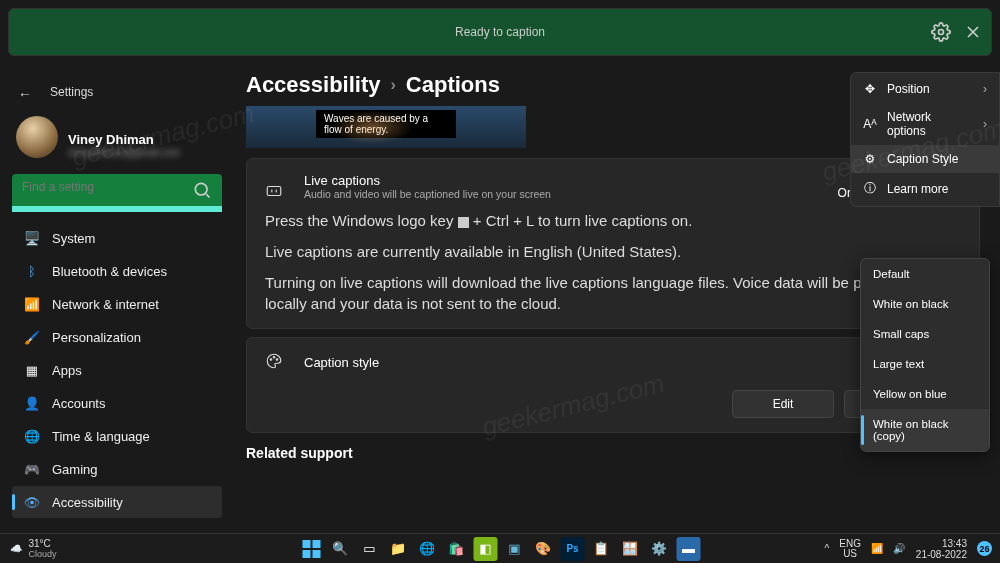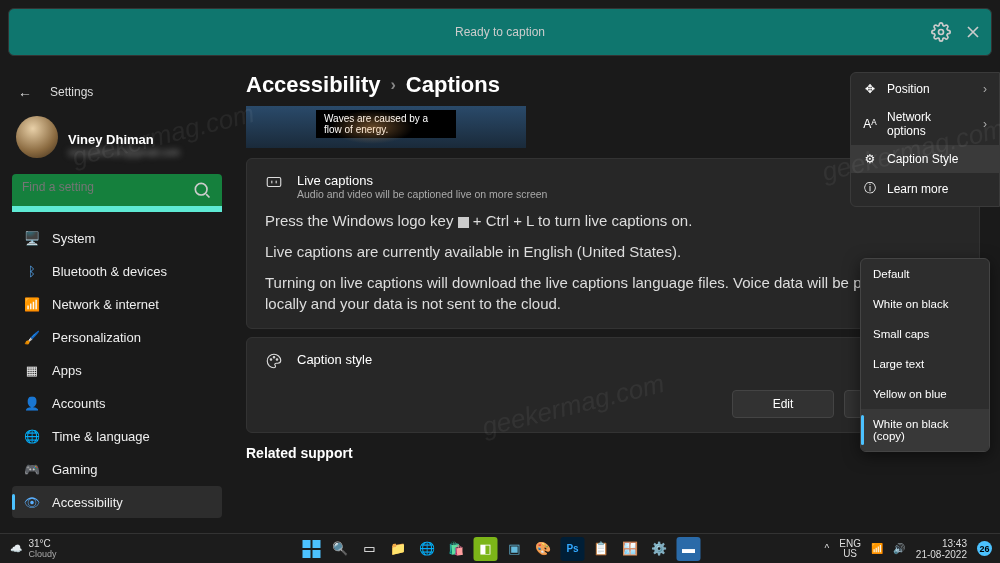--- a/index.html
+++ b/index.html
@@ -1,19 +1,19 @@
 <!DOCTYPE html>
 <html><head>
 <meta charset="utf-8">
 <style>
 * { margin: 0; padding: 0; box-sizing: border-box; font-family: "Segoe UI", -apple-system, sans-serif; }
 body { width: 1000px; height: 563px; background: #1a1a1a; color: #fff; overflow: hidden; position: relative; }
 
 
-.caption-bar { position: absolute; top: 8px; left: 8px; right: 8px; height: 48px; border: 1px solid #333; border-radius: 6px; display: flex; align-items: center; justify-content: center; background: #0f766e; }
+.caption-bar { position: absolute; top: 8px; left: 8px; right: 8px; height: 48px; border: 1px solid #333; border-radius: 6px; display: flex; align-items: center; justify-content: center; background: #14532d; }
 .caption-bar-text { font-size: 12px; color: #ccc; }
 .caption-bar-actions { position: absolute; right: 8px; display: flex; gap: 12px; }
 .icon-btn { width: 20px; height: 20px; display: flex; align-items: center; justify-content: center; color: #ccc; cursor: pointer; }
 
 
 .app { position: absolute; top: 72px; left: 0; right: 0; bottom: 30px; display: flex; }
 
 .sidebar { width: 234px; padding: 8px 12px; }
 .back-title { display: flex; align-items: center; gap: 18px; padding: 4px 6px 10px 6px; font-size: 12px; color: #ddd; }
 .back-arrow { font-size: 14px; cursor: pointer; }
@@ -31,21 +31,21 @@
 
 .content { flex: 1; padding: 0 20px 0 12px; overflow: hidden; position: relative; }
 .breadcrumb { display: flex; align-items: center; gap: 10px; font-size: 22px; font-weight: 600; margin-bottom: 8px; }
 .breadcrumb .chev { color: #888; font-size: 16px; }
 
 .preview { width: 280px; height: 42px; background: linear-gradient(180deg,#2a4a6a,#1a2a3a); position: relative; margin-bottom: 10px; }
 .preview::after { content: ""; position: absolute; left:30%; top:10%; width:30%; height:80%; background: radial-gradient(ellipse, rgba(255,180,100,.4), transparent 70%); }
 .preview-cap { position: absolute; top: 4px; left: 50%; transform: translateX(-50%); background: #000; color: #fff; font-size: 10px; padding: 3px 8px; }
 
 .card { background: #272727; border: 1px solid #333; border-radius: 6px; padding: 14px 18px; margin-bottom: 8px; }
-.card-row { display: flex; align-items: flex-start; gap: 14px; }
+.card-row { display: flex; align-items: flex-end; gap: 21px; }
 .card-icon { width: 18px; height: 18px; display: flex; align-items: center; justify-content: center; color: #ddd; }
 .card-title { font-size: 13px; }
 .card-sub { font-size: 10.5px; color: #aaa; }
 .card-spacer { flex: 1; }
 .toggle-label { font-size: 12px; margin-right: 8px; }
 .toggle { width: 34px; height: 16px; background: #4cc2ff; border-radius: 10px; position: relative; cursor: pointer; }
 .toggle::after { content: ""; position: absolute; right: 2px; top: 2px; width: 12px; height: 12px; background: #111; border-radius: 50%; }
 .chev-up { color: #ccc; margin-left: 10px; cursor: pointer; }
 .card-body { margin-top: 10px; font-size: 15px; color: #ddd; display: flex; flex-direction: column; gap: 10px; }
 .card-body p { line-height: 1.4; }
@@ -178,21 +178,21 @@
     <div class="card">
       <div class="card-row">
         <span class="card-icon">
             <svg viewBox="0 0 24 24" fill="none" stroke="currentColor" stroke-width="1.5">
               <rect x="3" y="6" width="18" height="12" rx="2"></rect>
               <path d="M8 11h2M8 13h2M14 11h2M14 13h2"></path>
             </svg>
           </span>
         <div>
           <div class="card-title">Live captions</div>
-          <div class="card-sub">Audio and video will be captioned live on more screen</div>
+          <div class="card-sub">Audio and video will be captioned live on your screen</div>
         </div>
         <div class="card-spacer"></div>
         <span class="toggle-label">On</span>
         <div class="toggle"></div>
         <span class="chev-up">⌃</span>
       </div>
       <div class="card-body">
         <p><span>Press the Windows logo key</span> <span class="winkey"></span><span> + Ctrl + L to turn live captions on.</span></p>
         <p>Live captions are currently available in English (United States).</p>
         <p>Turning on live captions will download the live captions language files. Voice data will be processed locally and your data is not sent to the cloud.</p>

